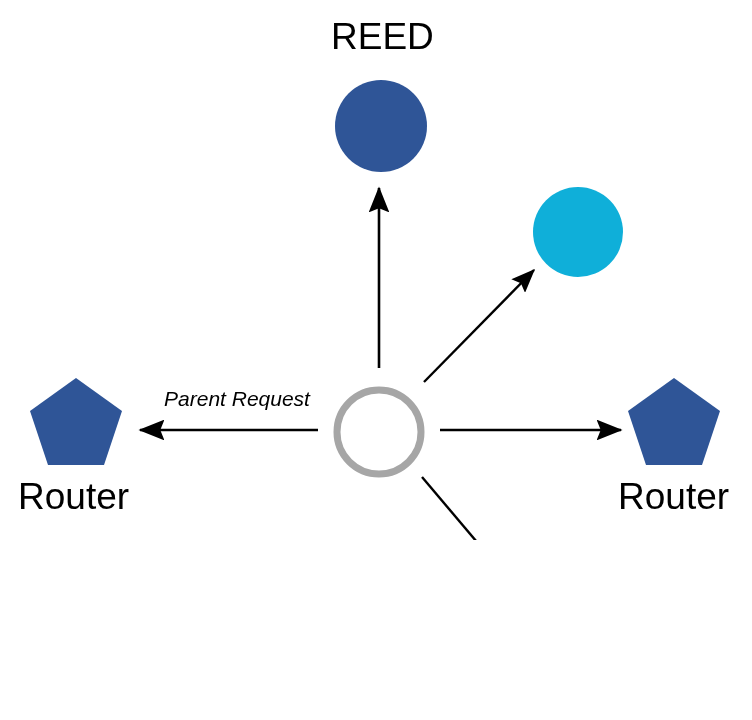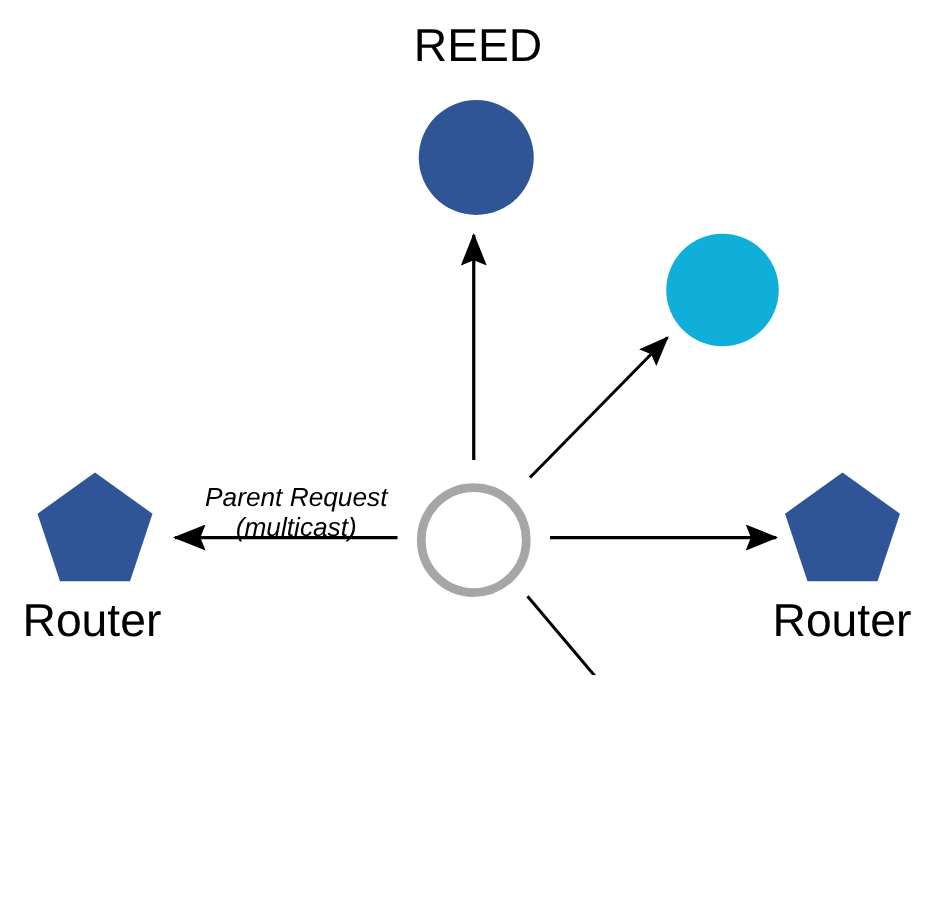--- a/index.html
+++ b/index.html
@@ -98,16 +98,15 @@
   <div class="node-label" id="label-reed">REED</div>
 
 
   <div class="node-label" id="label-router-right">Router</div>
 
   <div class="node-label" id="label-router-left">Router</div>
 
 
   <div class="edge-label" id="label-parent-request">
     <div>Parent Request</div>
-    <div>(multicast)</div>
   </div>
 
 </div>
 
 </body></html>

